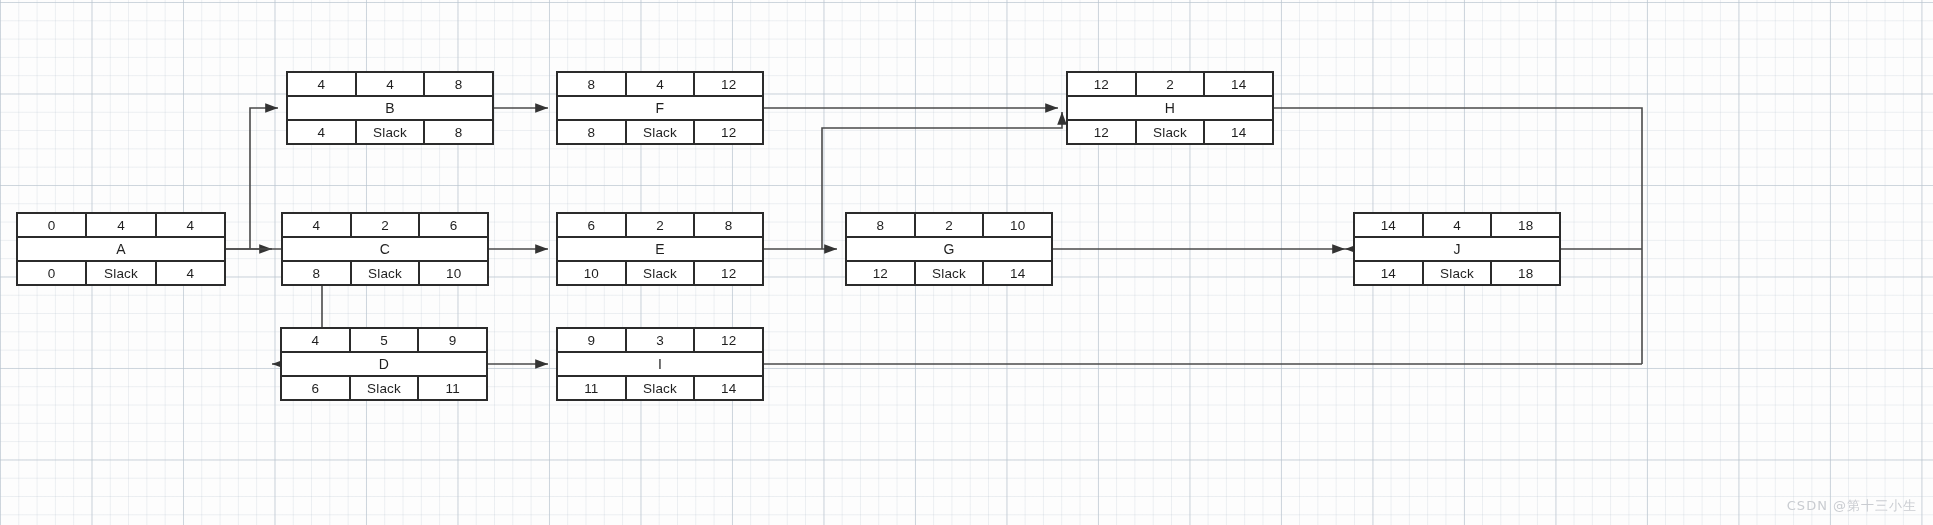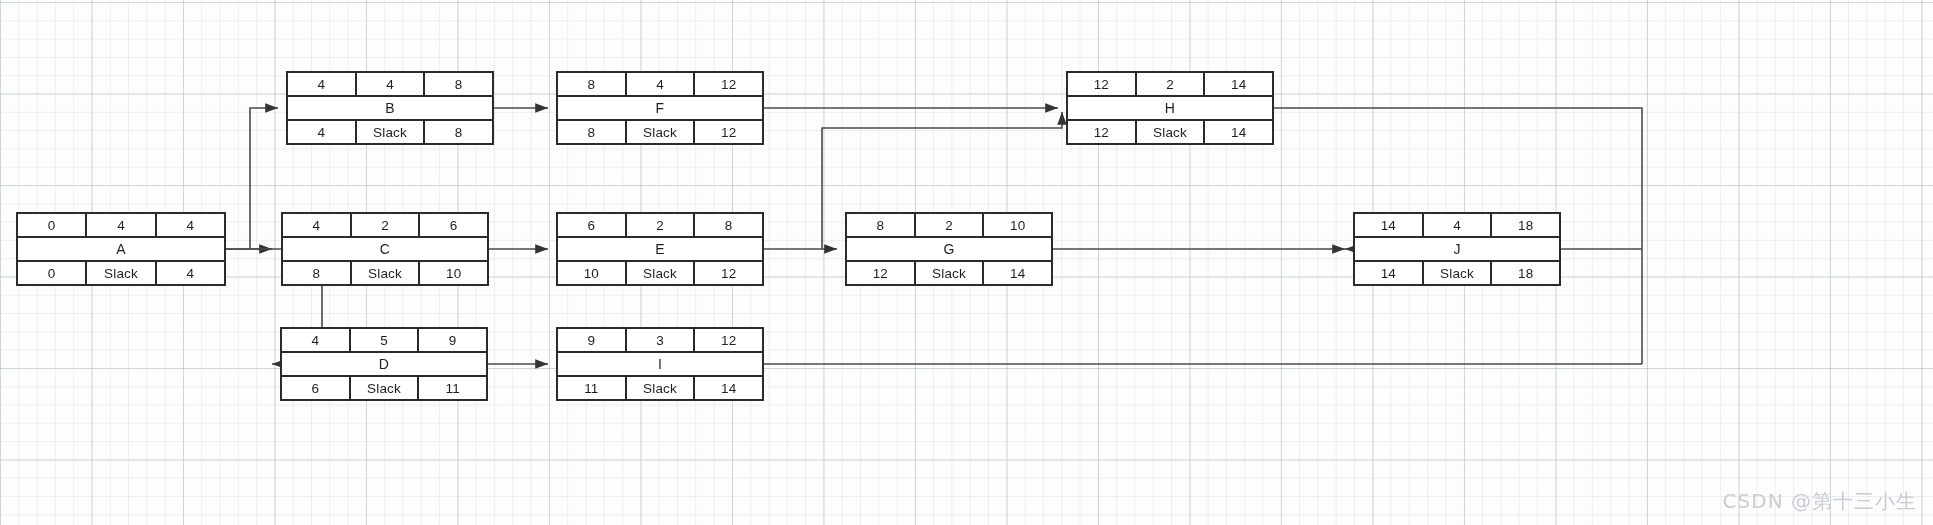--- a/index.html
+++ b/index.html
@@ -55,21 +55,21 @@
     letter-spacing: 0.2px;
     white-space: nowrap;
     background: #ffffff;
   }
   .cell + .cell { border-left: 2.5px solid #2b2b2b; }
   .cell.name { font-size: 14px; }
   .watermark {
     position: absolute;
     right: 16px;
     bottom: 10px;
-    font-size: 20px;
+    font-size: 13px;
     color: #c9ccd1;
     letter-spacing: 1px;
     white-space: nowrap;
     z-index: 5;
     font-family: "DejaVu Sans", sans-serif;
   }
 </style>
 </head>
 <body>
 

